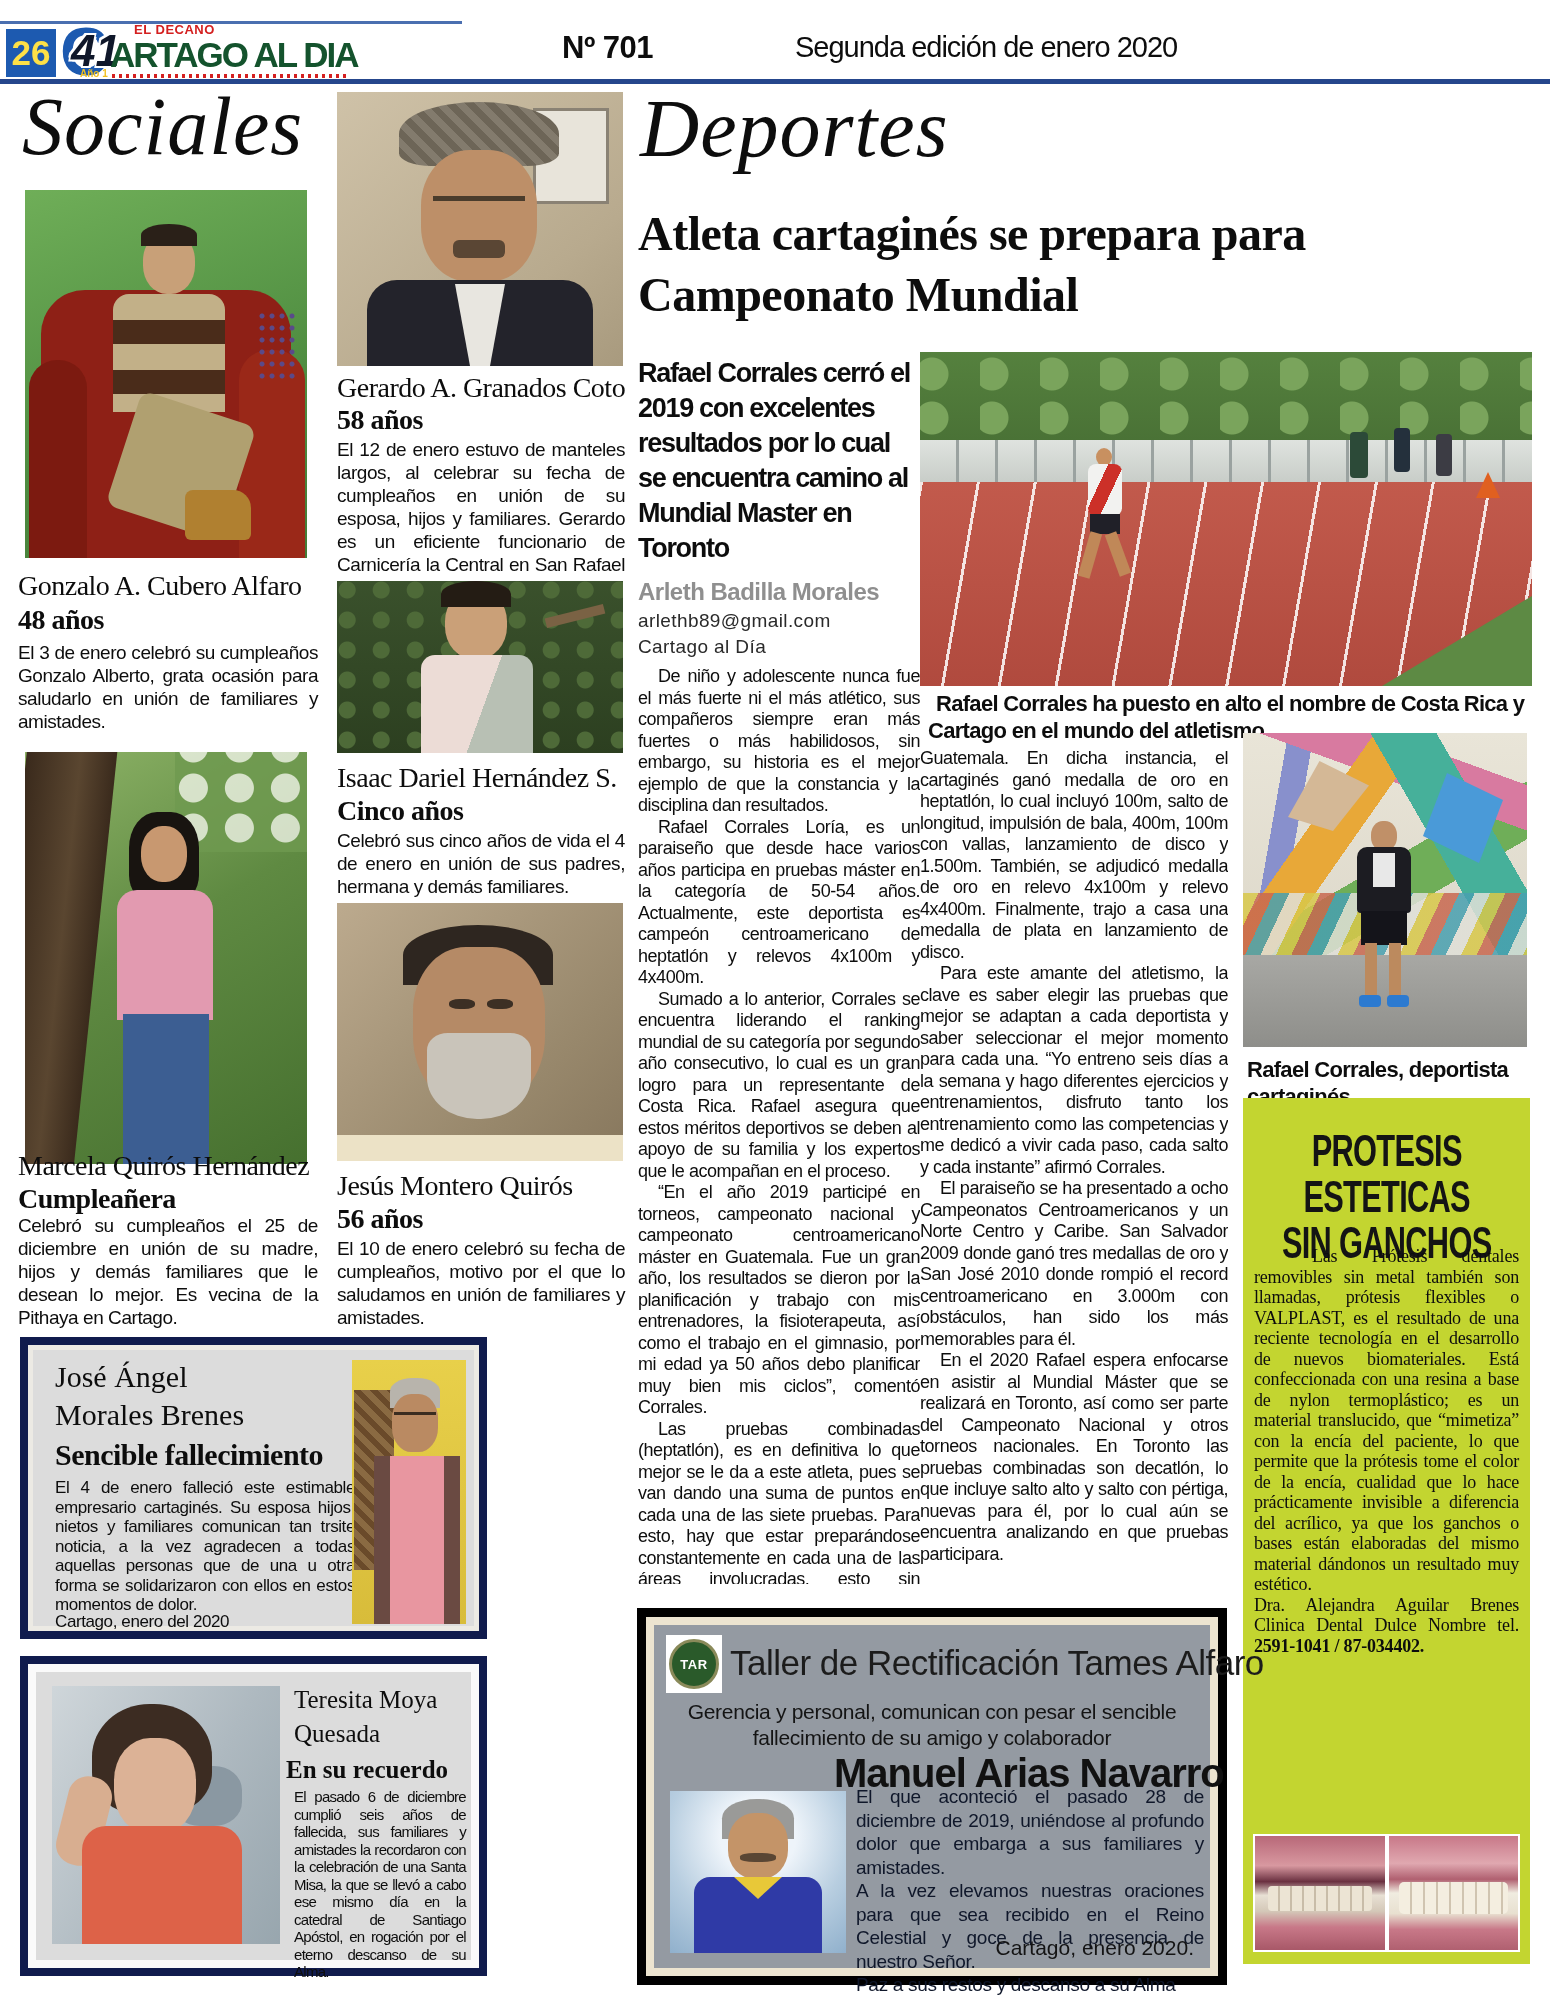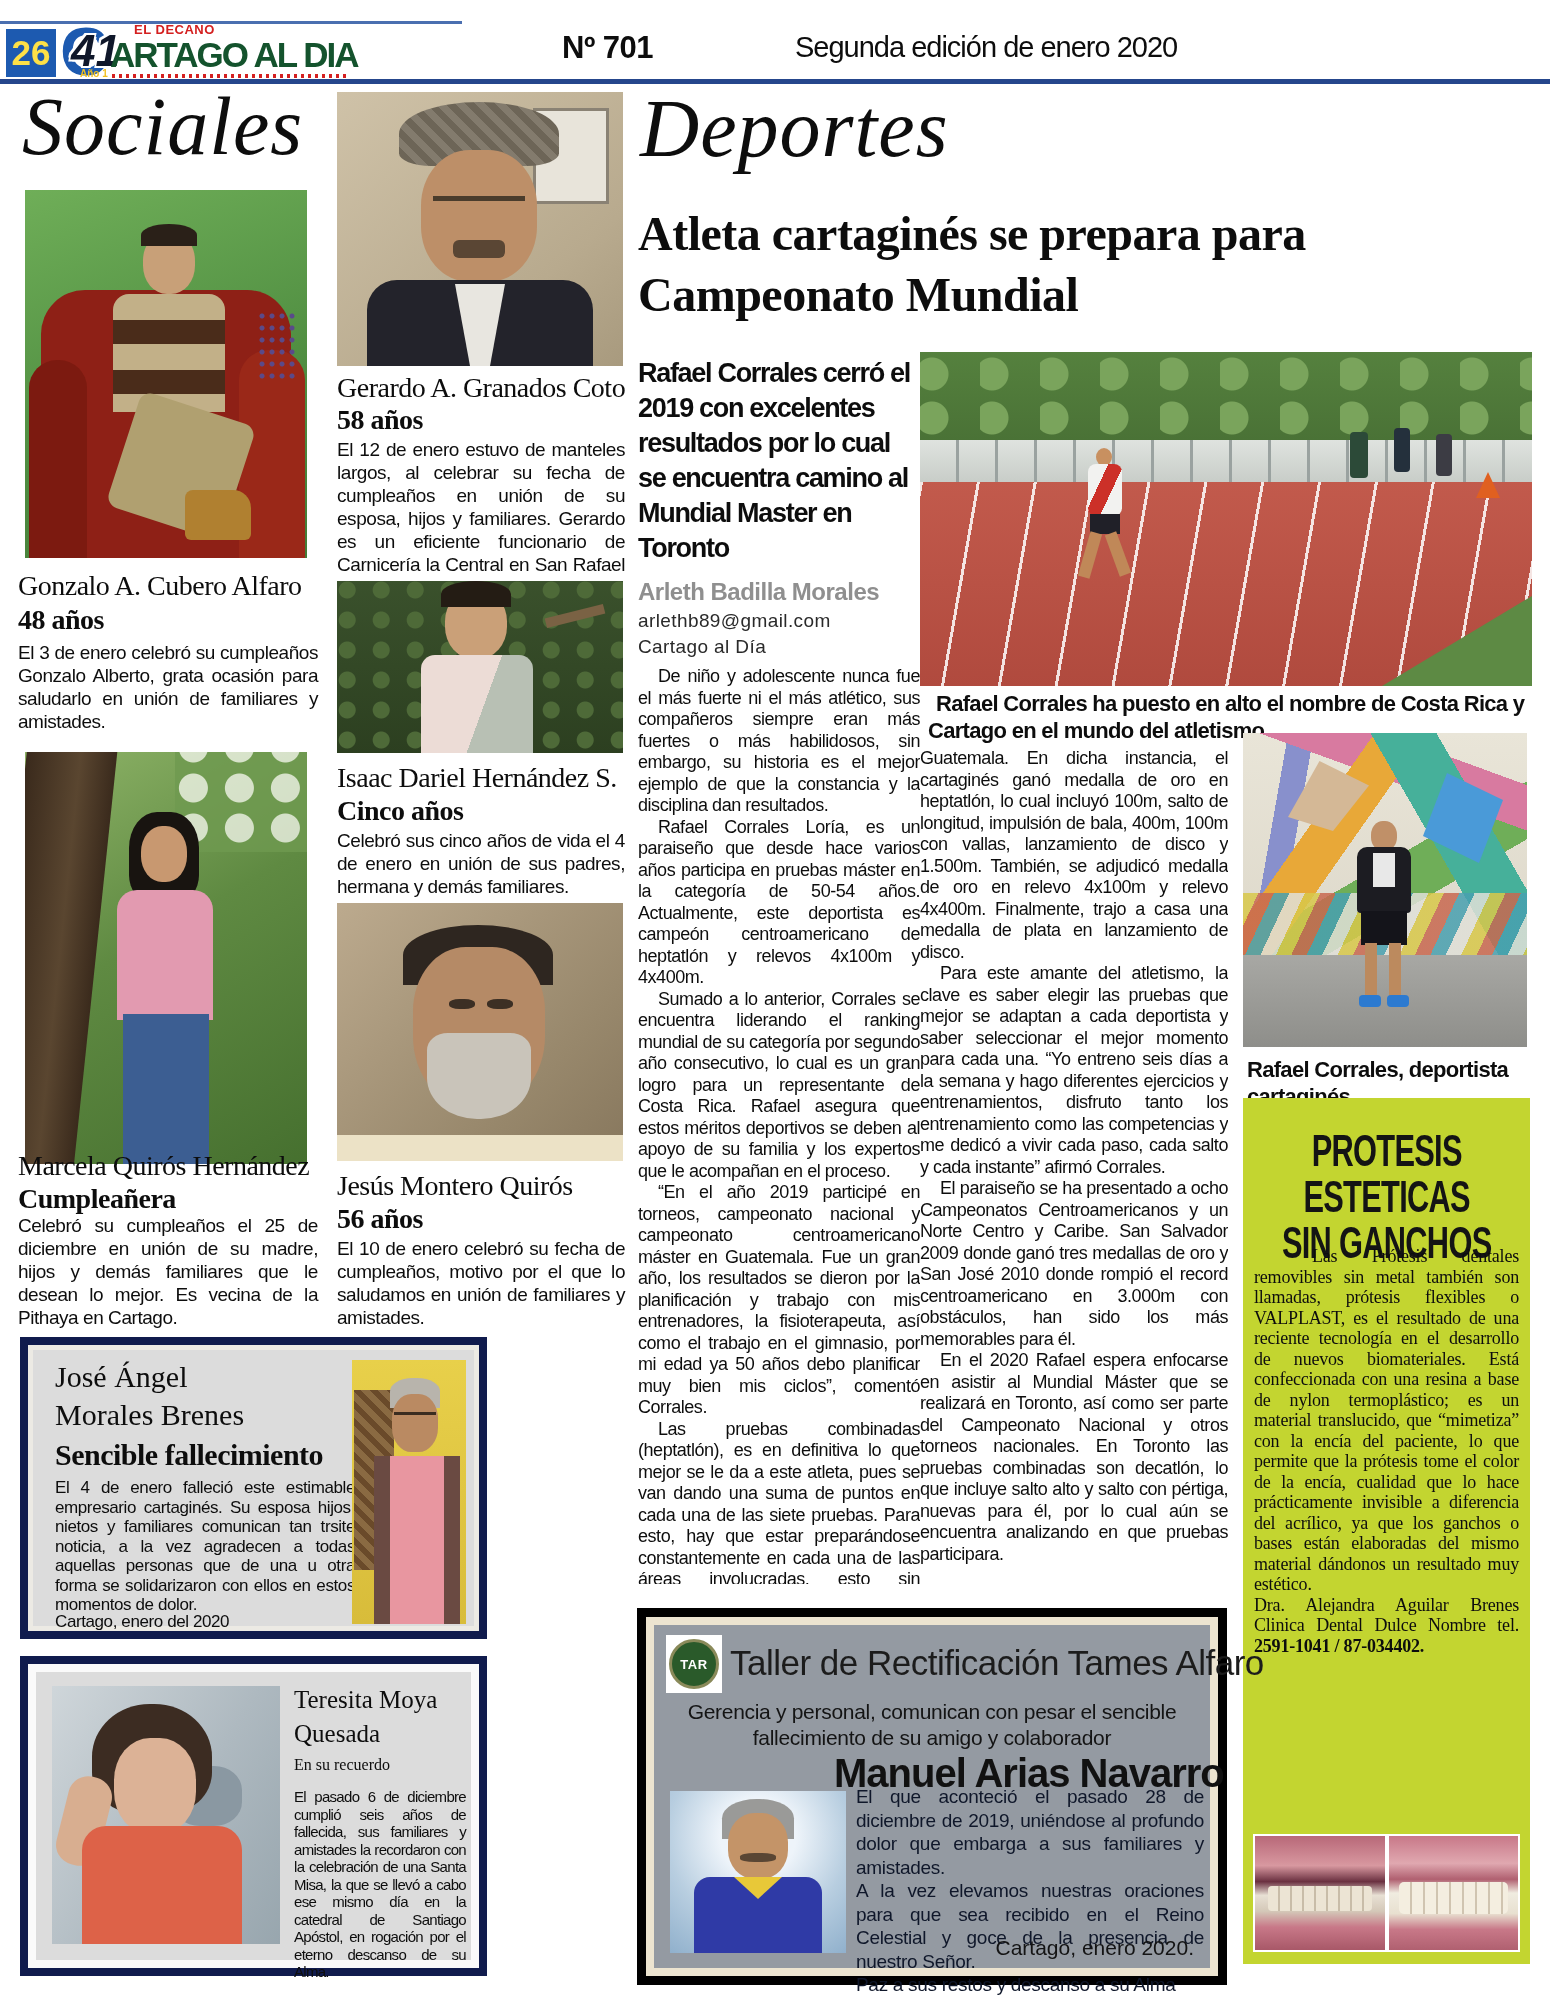--- a/index.html
+++ b/index.html
@@ -99,21 +99,21 @@
     <div class="boxin" style="border:8px solid #fafafa;">
       <div class="ph" style="left:16px;top:14px;width:228px;height:258px;background:linear-gradient(120deg,#cfd6da,#aeb9c0 55%,#98a6ae);">
         <div style="left:120px;top:80px;width:70px;height:60px;background:#8a98a2;border-radius:40%;"></div>
         <div style="left:40px;top:18px;width:120px;height:110px;background:#3c2c22;border-radius:48% 48% 38% 38%;"></div>
         <div style="left:62px;top:52px;width:82px;height:96px;background:#dcb296;border-radius:44%;"></div>
         <div style="left:10px;top:90px;width:44px;height:90px;background:#d8ae90;border-radius:20px;transform:rotate(14deg);"></div>
         <div style="left:30px;top:140px;width:160px;height:118px;background:#dd6248;border-radius:24px 24px 0 0;"></div>
       </div>
       <div class="abs serifbody" style="left:258px;top:14px;font-size:25px;">Teresita Moya</div>
       <div class="abs serifbody" style="left:258px;top:48px;font-size:25px;">Quesada</div>
-      <div class="abs serifbody" style="left:258px;top:84px;font-size:16px;font-weight:400;">En su recuerdo</div>
+      <div class="abs serifbody" style="left:250px;top:84px;font-size:25px;font-weight:700;">En su recuerdo</div>
       <div class="abs" style="left:258px;top:116px;width:172px;font-size:15px;line-height:17.5px;letter-spacing:-0.7px;text-align:justify;">El pasado 6 de diciembre cumplió seis años de fallecida, sus familiares y amistades la recordaron con la celebración de una Santa Misa, la que se llevó a cabo ese mismo día en la catedral de Santiago Apóstol, en rogación por el eterno descanso de su Alma.</div>
     </div>
   </div>
 
   <div class="ph" style="left:337px;top:92px;width:286px;height:274px;background:linear-gradient(140deg,#cfc2a8,#b8aa8e 70%,#a89a7e);">
     <div style="left:196px;top:16px;width:70px;height:90px;background:#e8e4da;border:3px solid #8a8274;"></div>
     <div style="left:62px;top:10px;width:160px;height:64px;background:repeating-linear-gradient(45deg,#837b6d 0 7px,#6d6557 7px 14px);border-radius:50% 50% 20% 20%;"></div>
     <div style="left:84px;top:58px;width:116px;height:132px;background:#bd8f68;border-radius:42%;"></div>
     <div style="left:96px;top:104px;width:92px;height:16px;border-top:5px solid #4a3c2c;"></div>
     <div style="left:116px;top:148px;width:52px;height:18px;background:#5a4634;border-radius:6px;"></div>

